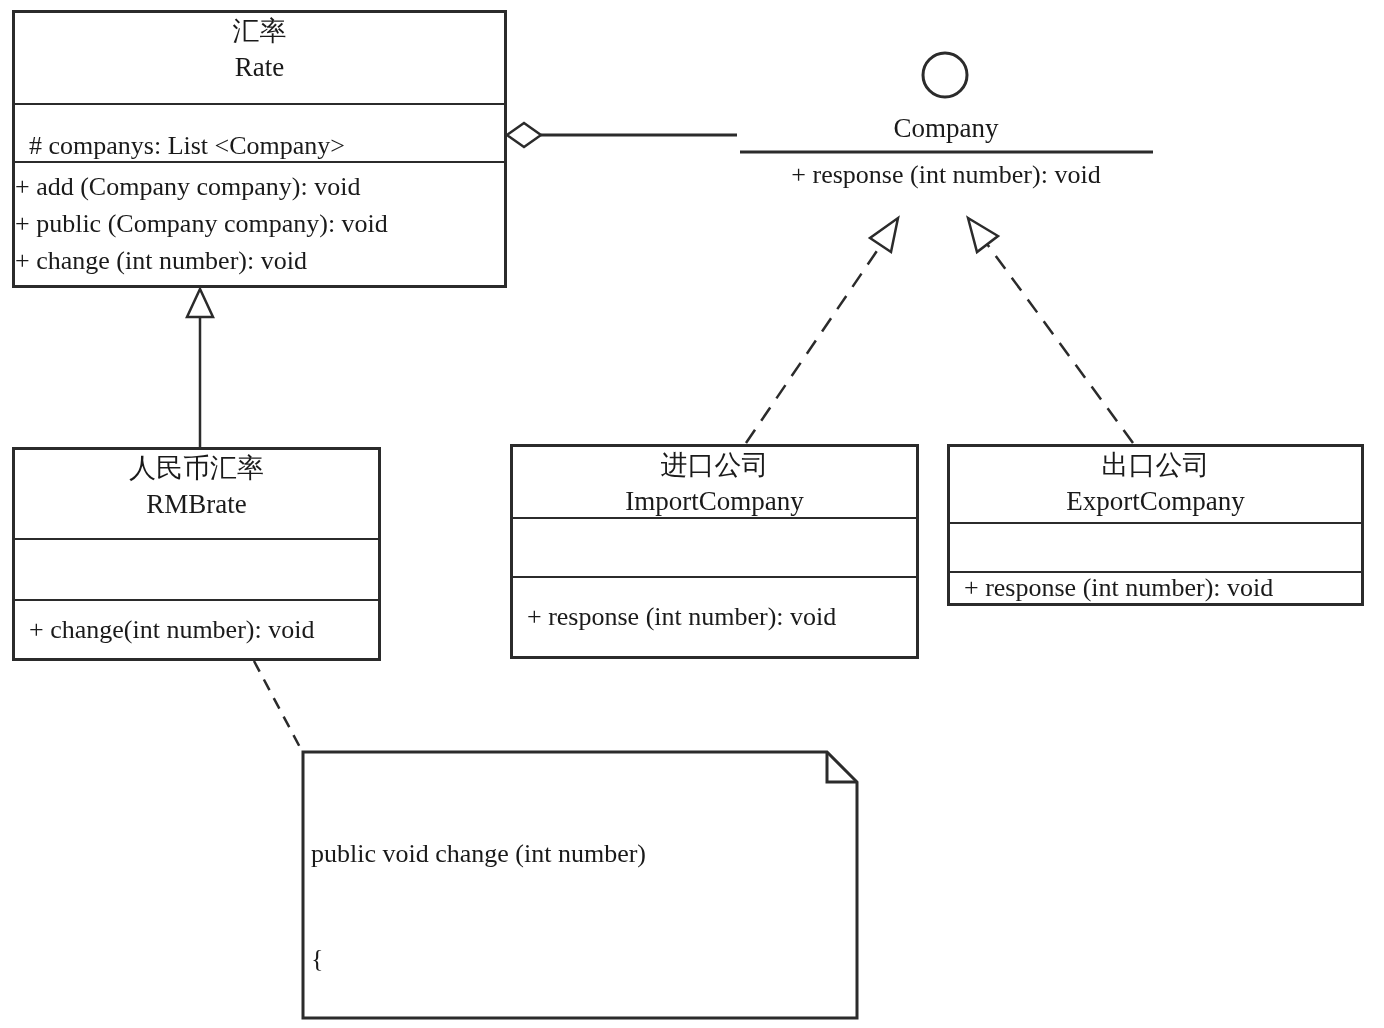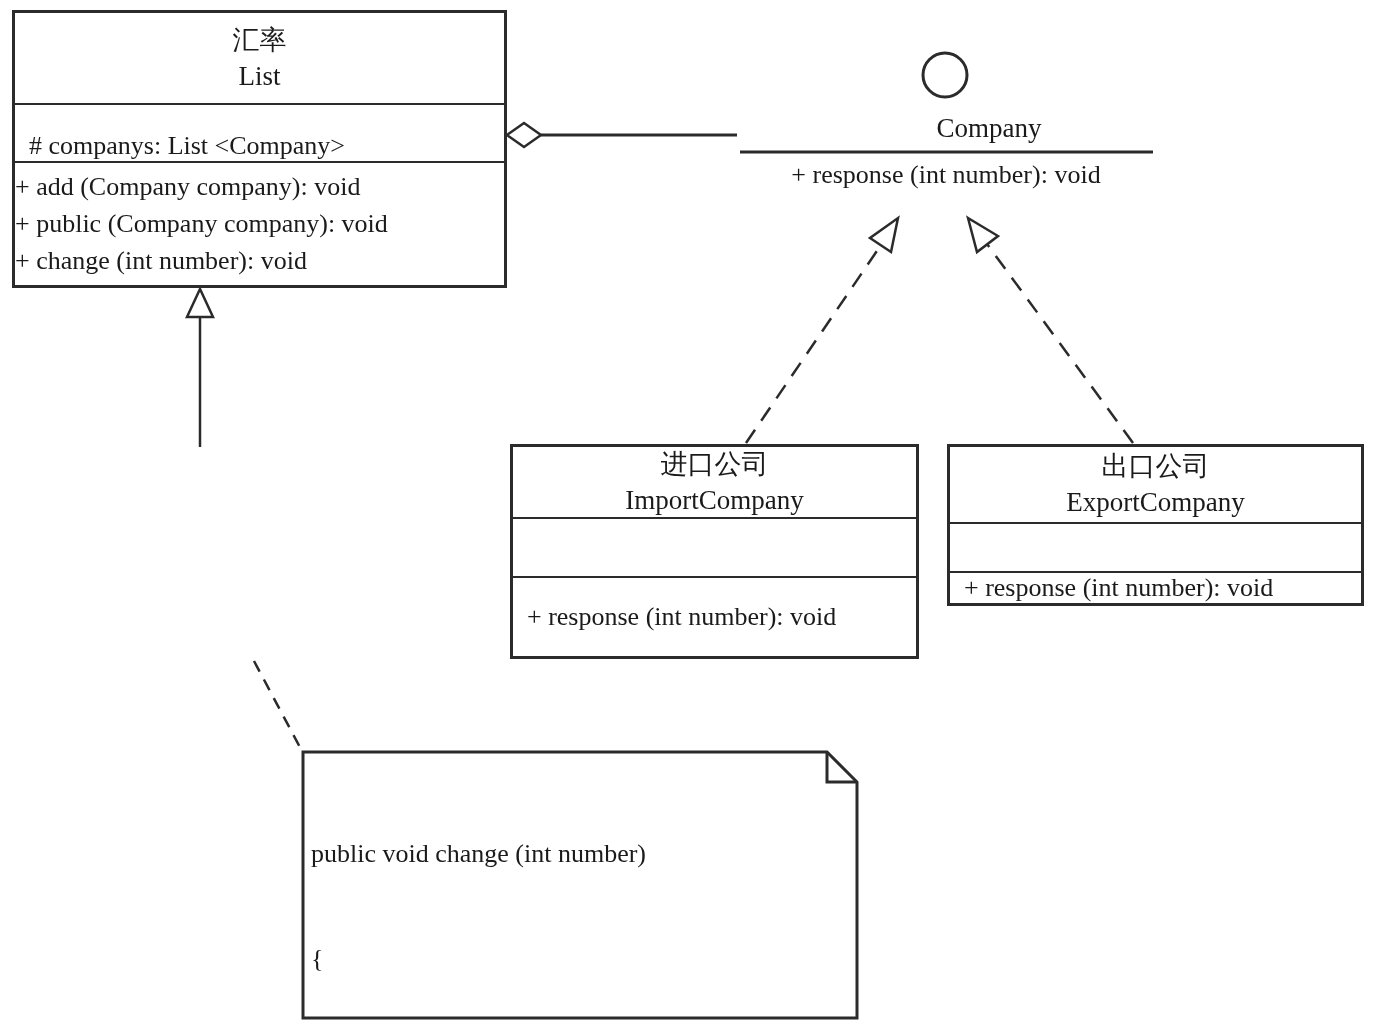--- a/index.html
+++ b/index.html
@@ -31,21 +31,21 @@
     display: flex;
     flex-direction: column;
   }
   .cmp {
     box-sizing: border-box;
   }
   .cmp-title {
     display: flex;
     flex-direction: column;
     align-items: center;
-    justify-content: center;
+    justify-content: flex-start;
     line-height: 36px;
     font-size: 27px;
   }
   .cmp-attrs, .cmp-methods {
     border-top: 2px solid #2b2b2b;
     font-size: 26px;
   }
   .cmp-attrs {
     display: flex;
     align-items: flex-end;
@@ -107,32 +107,42 @@
 
     <line x1="254" y1="661" x2="303" y2="753" stroke="#2b2b2b" stroke-width="2.5" stroke-dasharray="12 9"></line>
 
     <polygon points="303,752 827,752 857,782 857,1018 303,1018" fill="#ffffff" stroke="#2b2b2b" stroke-width="3"></polygon>
     <polyline points="827,752 827,782 857,782" fill="none" stroke="#2b2b2b" stroke-width="3"></polyline>
   </svg>
 
   <div class="uml-class" style="left:12px; top:10px; width:495px; height:278px;">
     <div class="cmp cmp-title" style="height:90px;">
       <div>汇率</div>
-      <div>List</div>
+      <div>Rate</div>
     </div>
     <div class="cmp cmp-attrs" style="height:58px;">
       <div># companys: List &lt;Company&gt;</div>
     </div>
     <div class="cmp cmp-methods">
       <div>+ add (Company company): void</div>
       <div>+ public (Company company): void</div>
       <div>+ change (int number): void</div>
     </div>
   </div>
 
+  <div class="uml-class" style="left:12px; top:447px; width:369px; height:214px;">
+    <div class="cmp cmp-title" style="height:88px;">
+      <div>人民币汇率</div>
+      <div>RMBrate</div>
+    </div>
+    <div class="cmp cmp-attrs" style="height:61px;"></div>
+    <div class="cmp cmp-methods single">
+      <div>+ change(int number): void</div>
+    </div>
+  </div>
 
   <div class="uml-class" style="left:510px; top:444px; width:409px; height:215px;">
     <div class="cmp cmp-title" style="height:70px;">
       <div>进口公司</div>
       <div>ImportCompany</div>
     </div>
     <div class="cmp cmp-attrs" style="height:59px;"></div>
     <div class="cmp cmp-methods single">
       <div>+ response (int number): void</div>
     </div>
@@ -142,21 +152,21 @@
     <div class="cmp cmp-title" style="height:90px;">
       <div>出口公司</div>
       <div>ExportCompany</div>
     </div>
     <div class="cmp cmp-attrs" style="height:59px;"></div>
     <div class="cmp cmp-methods single">
       <div>+ response (int number): void</div>
     </div>
   </div>
 
-  <div class="iface-label" style="left:946px; top:128px;margin-left:43px;">Company</div>
+  <div class="iface-label" style="left:946px; top:128px;">Company</div>
   <div class="iface-label" style="left:946px; top:175px; font-size:26px;">+ response (int number): void</div>
 
   <div class="note-text">
     <div>public void change (int number)</div>
     <div>{</div>
     
     
     
     
     

